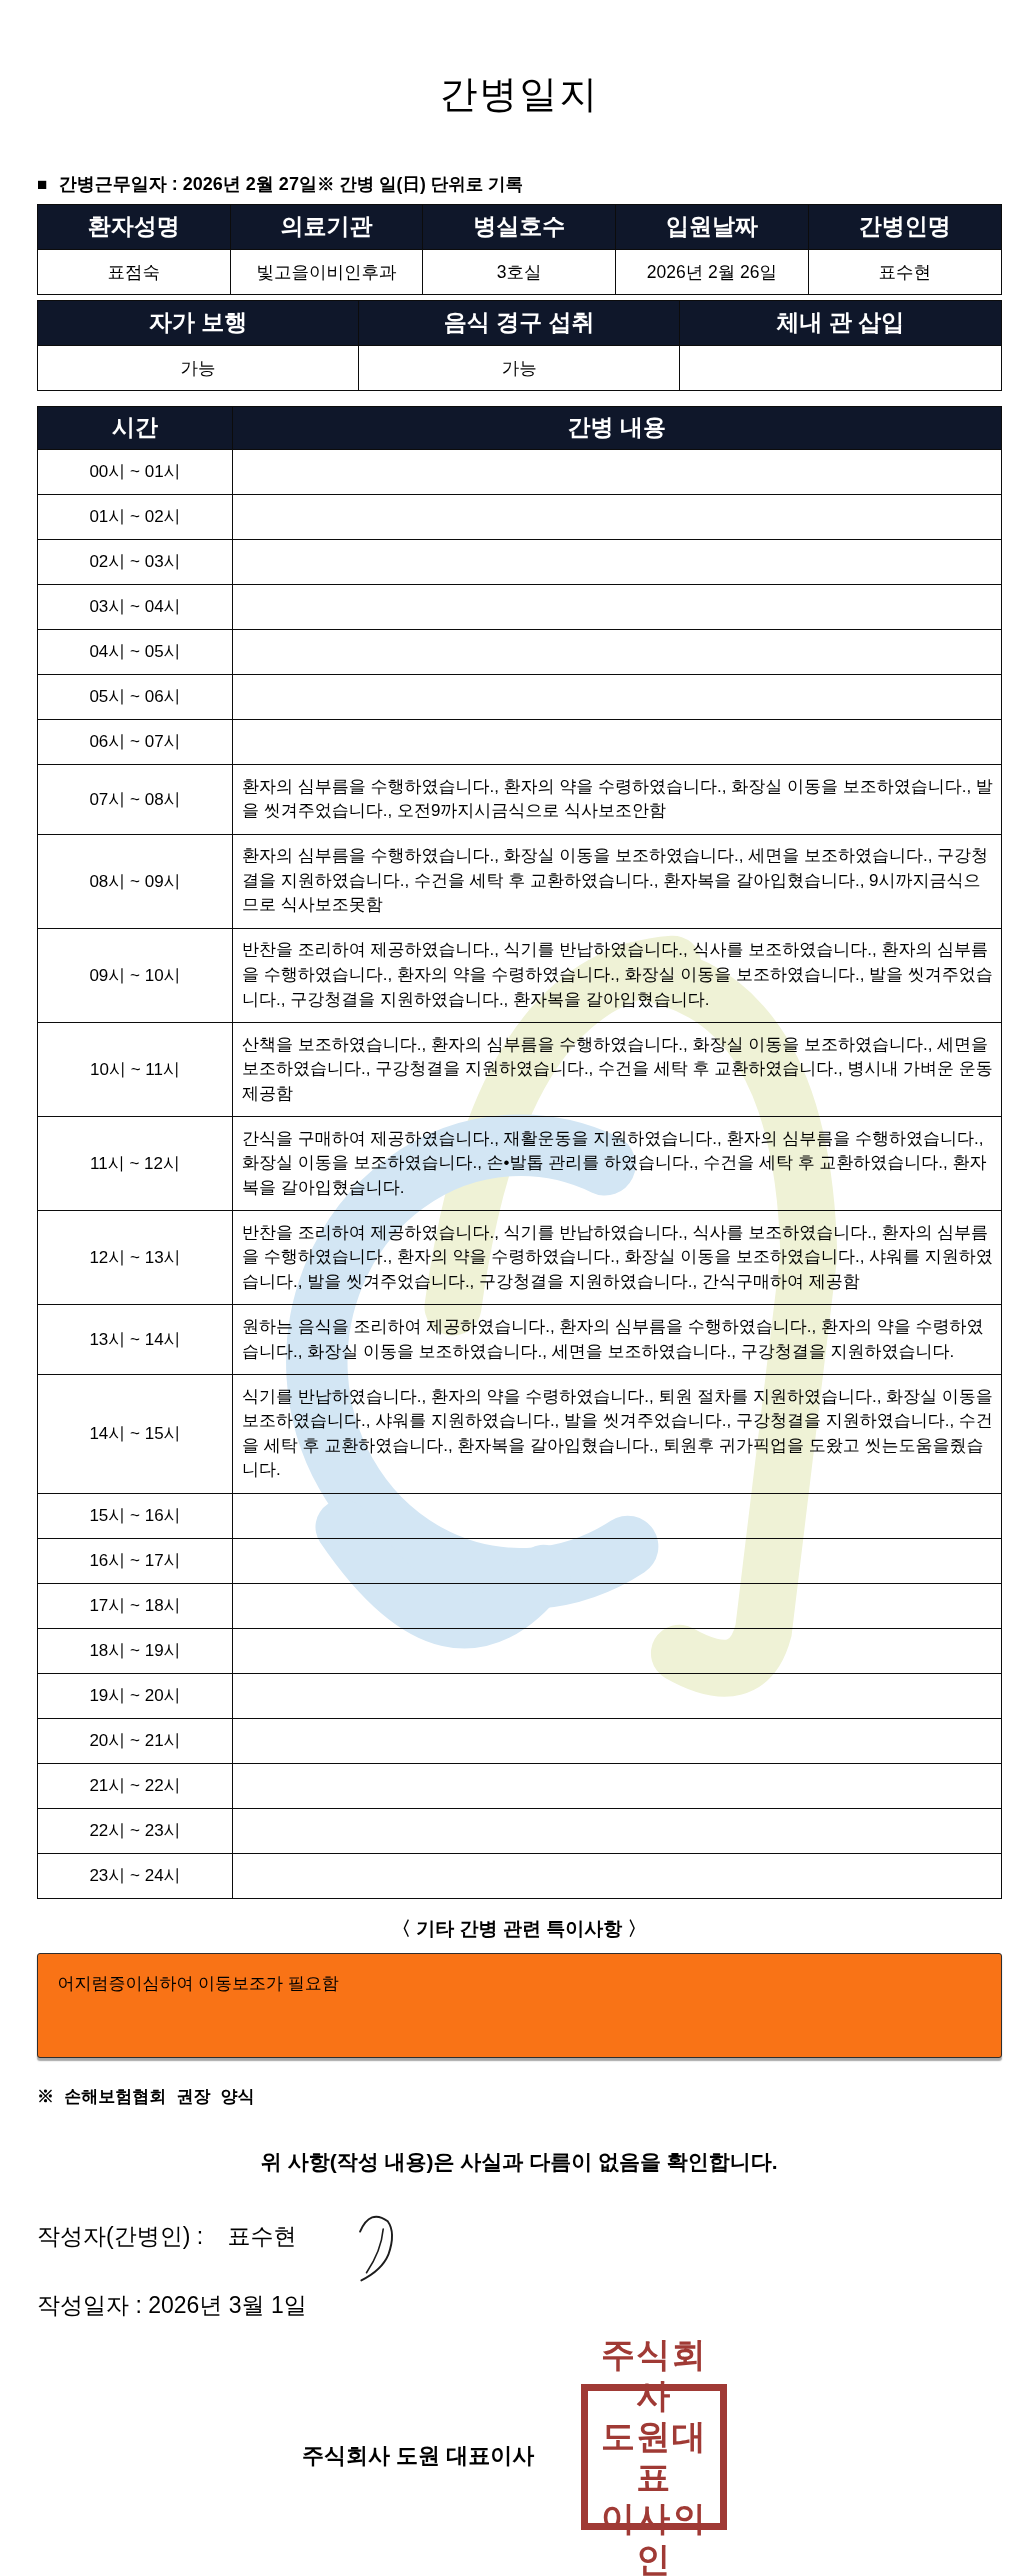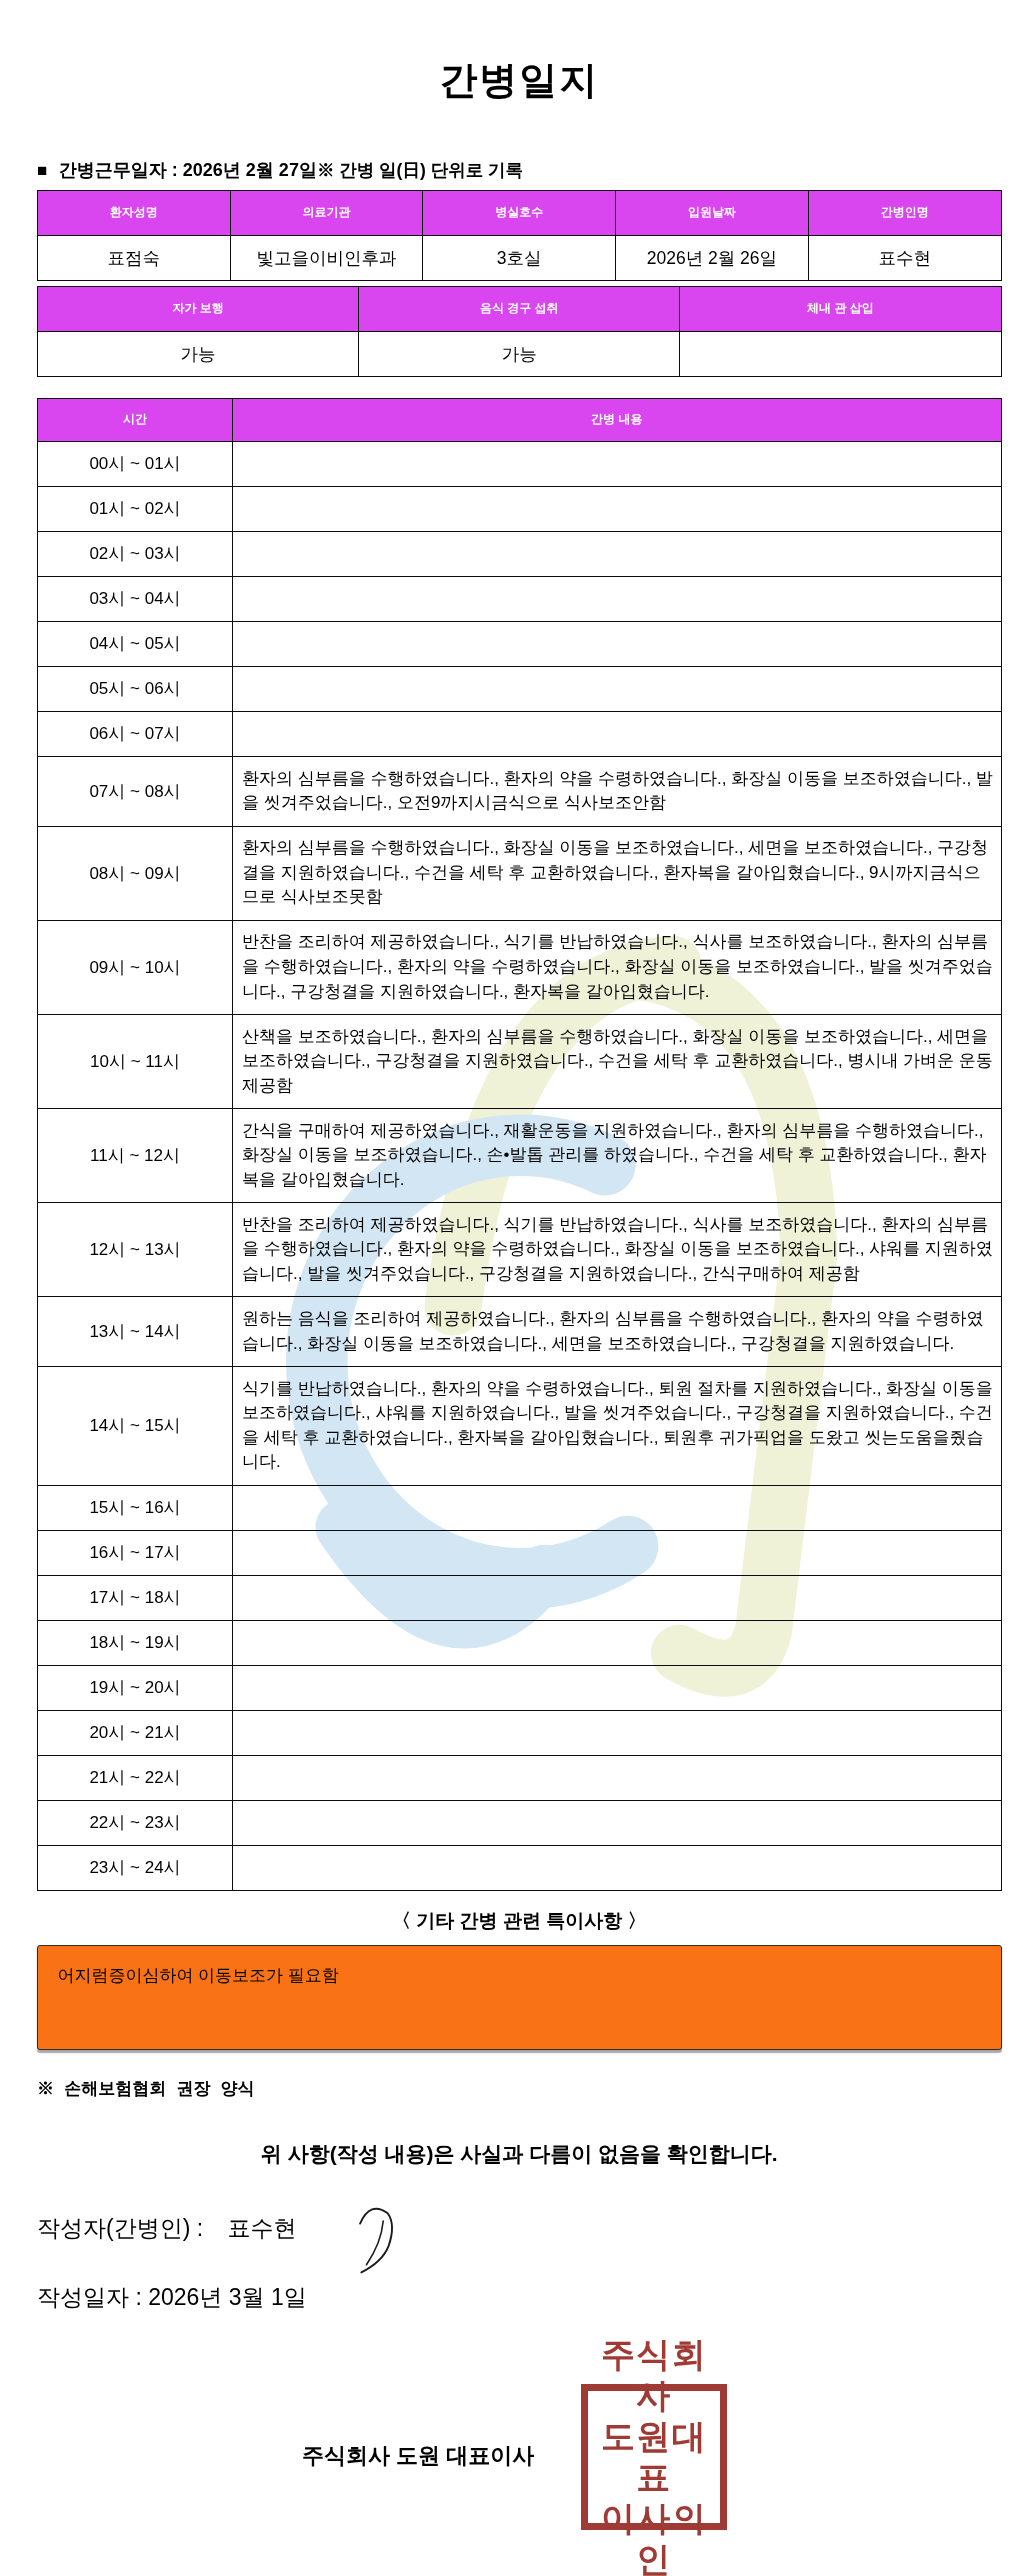--- a/index.html
+++ b/index.html
@@ -4,36 +4,36 @@
 <style>
   * { margin:0; padding:0; box-sizing:border-box; }
   body { background:#e8e8e8; font-family:"Liberation Sans", sans-serif; }
   .page {
     position:relative; width:1028px; height:2576px; margin:0 auto;
     background:#ffffff; overflow:hidden; color:#000;
   }
   .watermark { position:absolute; left:181px; top:893px; z-index:0; }
   .content { position:relative; z-index:1; padding:0 26.5px 0 37px; }
 
-  .doc-title { margin-top:55px; text-align:center; font-size:38px; font-weight:700; letter-spacing:1.9px; }
+  .doc-title { margin-top:69px; text-align:center; font-size:38px; font-weight:400; letter-spacing:1.9px; }
 
   .meta-row { display:flex; align-items:flex-end; margin-top:52px; }
   .meta-left { font-size:18px; font-weight:600; }
   .meta-left .bullet { font-size:17px; margin-right:6.5px; }
   .meta-right { font-size:17.5px; font-weight:600; }
 
   table { width:100%; border-collapse:collapse; table-layout:fixed; }
   table, th, td { border:1.9px solid #0c0c0c; }
-  th { background:#d946ef; color:#ffffff; font-weight:700; font-size:12px; height:45px; }
+  th { background:#0f172a; color:#ffffff; font-weight:700; font-size:23px; height:45px; }
   td { background:transparent; font-size:17.5px; text-align:center; height:45px; }
 
   .info-table { margin-top:7.8px; }
   .status-table { margin-top:5.2px; }
 
-  .log-table { margin-top:21px; }
+  .log-table { margin-top:15px; }
   .log-table th { height:43px; }
   .log-table col.c-time { width:195px; }
   .log-table td { height:45px; }
   .log-table td.time-cell { font-size:17px; }
   .log-table td.content-cell {
     text-align:left; font-size:17px; line-height:24.6px;
     padding:9.7px 6.5px 9.7px 9px; word-break:break-all;
   }
 
   .notes-heading { margin-top:17px; text-align:center; font-size:19px; font-weight:800; }

